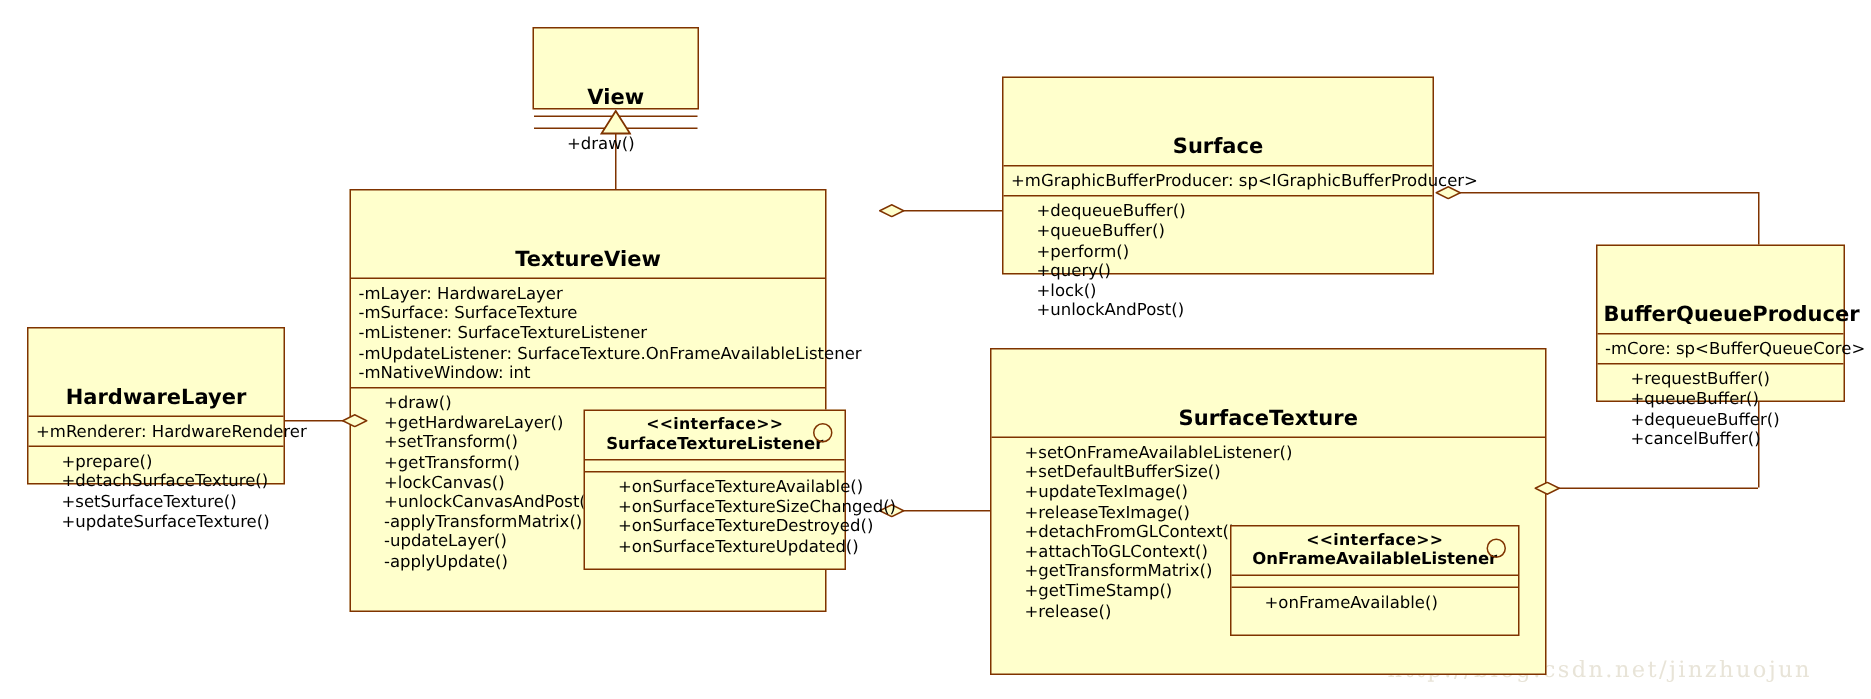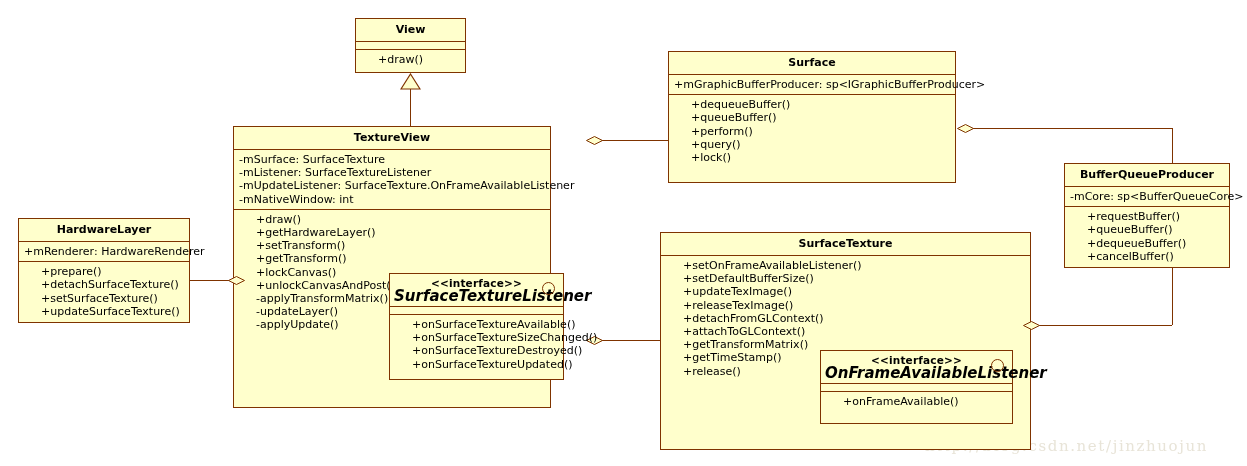--- a/index.html
+++ b/index.html
@@ -20,26 +20,27 @@
   .uml-box {
     position: absolute;
     background: #ffffcc;
     border: 1px solid #7f3300;
     box-sizing: border-box;
     z-index: 5;
   }
   .uml-title {
     text-align: center;
     font-weight: bold;
-    font-size: 11px;
+    font-size: 14px;
     color: #000000;
     padding: 4px 4px 5px 4px;
     border-bottom: 1px solid #7f3300;
     line-height: 13px;
     box-sizing: border-box;
+    margin-top: 36px;
   }
   .uml-attrs {
     border-bottom: 1px solid #7f3300;
     padding: 3px 4px 3px 5px;
     box-sizing: border-box;
   }
   .uml-attrs.empty {
     padding: 0;
     height: 8px;
   }
@@ -63,24 +64,23 @@
     line-height: 12.5px;
     box-sizing: border-box;
   }
   .iface-stereo {
     font-size: 10.5px;
     font-weight: bold;
     color: #000000;
     letter-spacing: 0.2px;
   }
   .iface-name {
-    font-size: 15px;
+    font-size: 11px;
     font-weight: bold;
     color: #000000;
-    font-style: italic;
   }
   .iface-circle {
     position: absolute;
     right: 8px;
     top: 8px;
     width: 11px;
     height: 11px;
     border: 1px solid #7f3300;
     border-radius: 50%;
     background: transparent;
@@ -175,20 +175,21 @@
     <div class="uml-title">View</div>
     <div class="uml-attrs empty"></div>
     <div class="uml-ops">
       <div class="uml-line">+draw()</div>
     </div>
   </div>
 
   <div class="uml-box" style="left:233px; top:126px; width:318px; height:282px;">
     <div class="uml-title">TextureView</div>
     <div class="uml-attrs">
+      <div class="uml-line">-mLayer: HardwareLayer</div>
       <div class="uml-line">-mSurface: SurfaceTexture</div>
       <div class="uml-line">-mListener: SurfaceTextureListener</div>
       <div class="uml-line">-mUpdateListener: SurfaceTexture.OnFrameAvailableListener</div>
       <div class="uml-line">-mNativeWindow: int</div>
     </div>
     <div class="uml-ops">
       <div class="uml-line">+draw()</div>
       <div class="uml-line">+getHardwareLayer()</div>
       <div class="uml-line">+setTransform()</div>
       <div class="uml-line">+getTransform()</div>
@@ -232,20 +233,21 @@
     <div class="uml-title">Surface</div>
     <div class="uml-attrs">
       <div class="uml-line">+mGraphicBufferProducer: sp&lt;IGraphicBufferProducer&gt;</div>
     </div>
     <div class="uml-ops">
       <div class="uml-line">+dequeueBuffer()</div>
       <div class="uml-line">+queueBuffer()</div>
       <div class="uml-line">+perform()</div>
       <div class="uml-line">+query()</div>
       <div class="uml-line">+lock()</div>
+      <div class="uml-line">+unlockAndPost()</div>
     </div>
   </div>
 
   <div class="uml-box" style="left:1064px; top:163px; width:166px; height:105px;">
     <div class="uml-title">BufferQueueProducer</div>
     <div class="uml-attrs">
       <div class="uml-line">-mCore: sp&lt;BufferQueueCore&gt;</div>
     </div>
     <div class="uml-ops">
       <div class="uml-line">+requestBuffer()</div>

